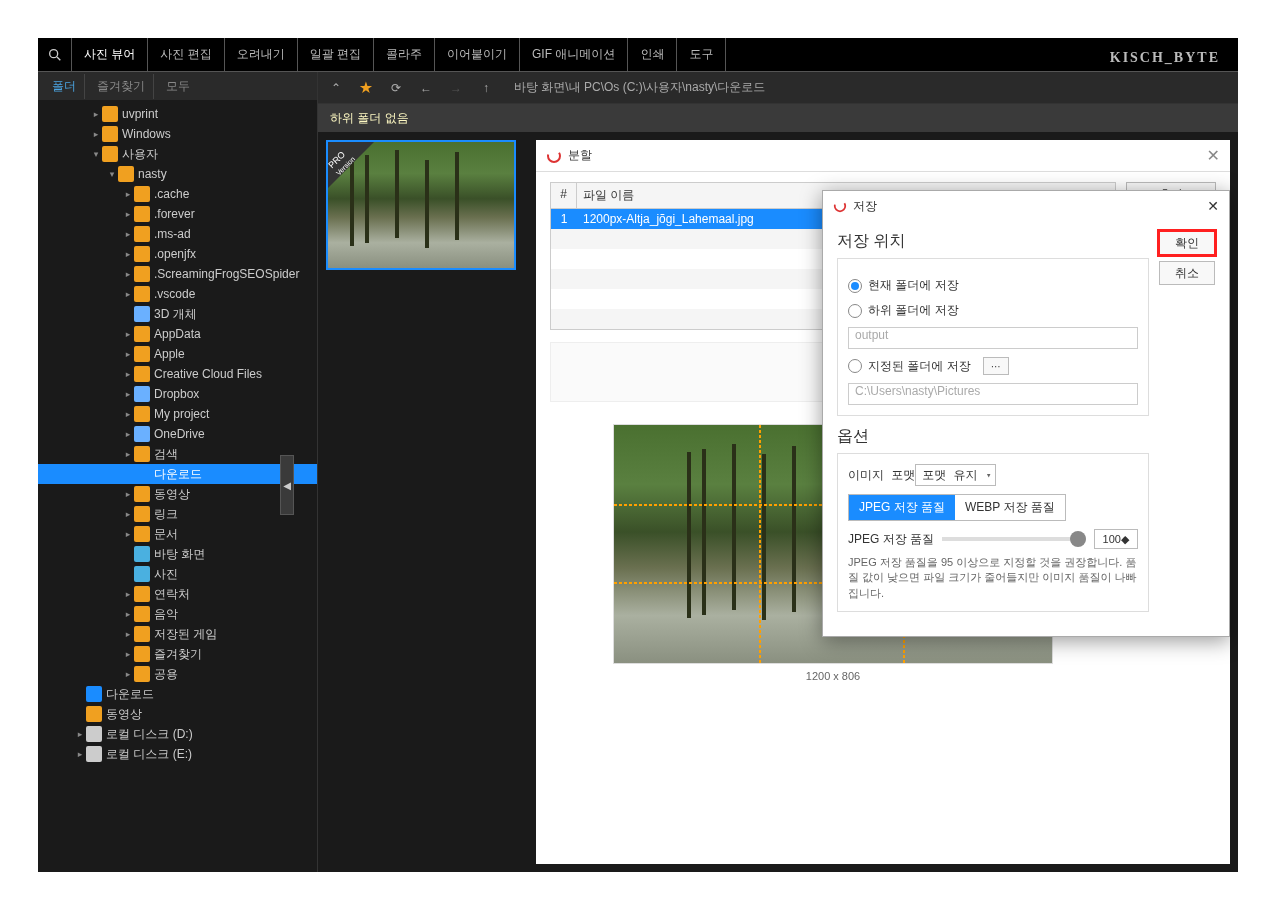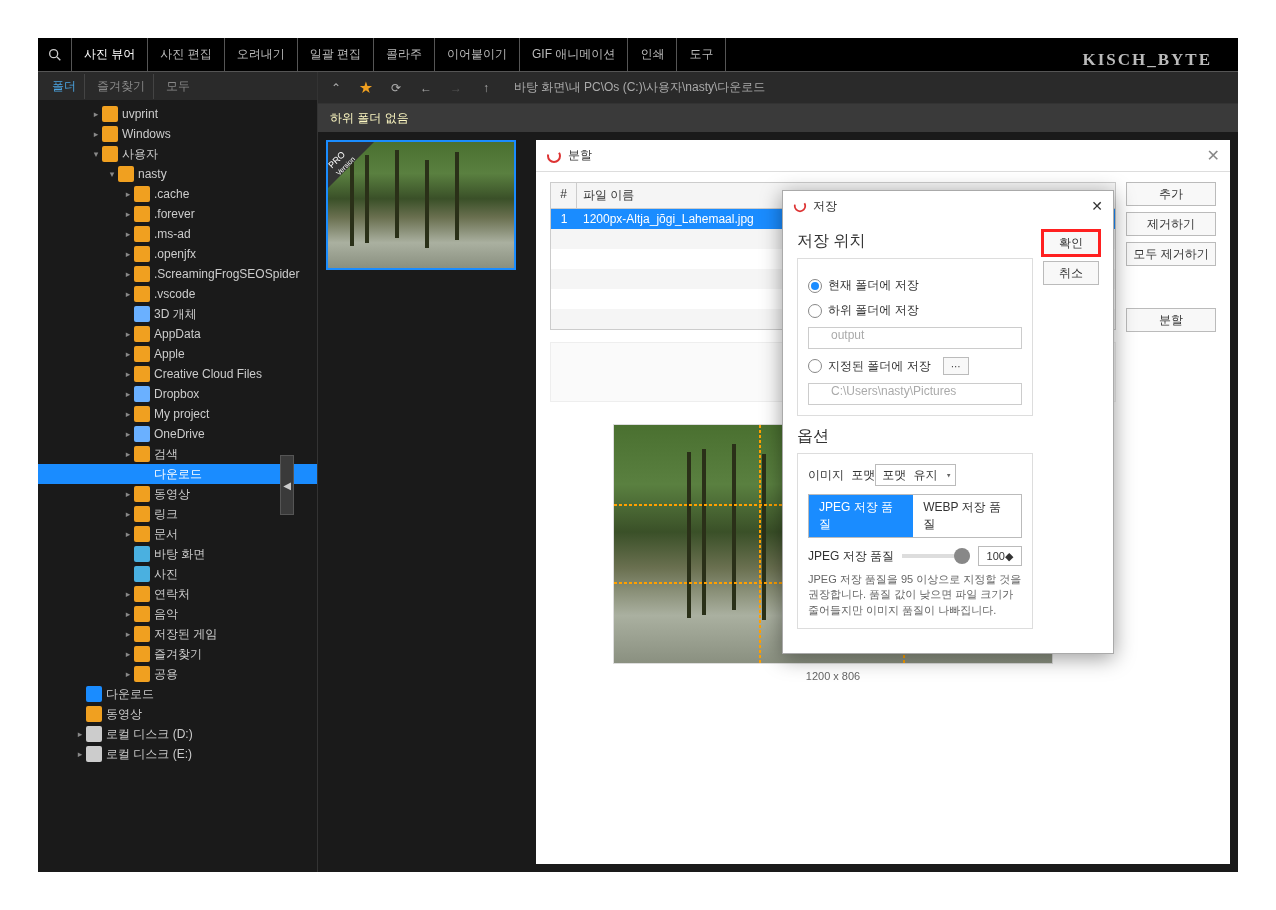--- a/index.html
+++ b/index.html
@@ -1,18 +1,18 @@
 <!DOCTYPE html>
 <html><head>
 <meta charset="utf-8">
 <style>
 * { box-sizing: border-box; margin: 0; padding: 0; }
 body { font-family: "Malgun Gothic", sans-serif; font-size: 12px; background: #f0f0f0; }
 .frame { width: 1276px; height: 910px; background: #fff; padding: 38px; position: relative; box-shadow: 0 2px 10px rgba(0,0,0,0.15); }
-.watermark { position: absolute; top: 50px; right: 64px; font-family: Georgia, serif; font-size: 17px; letter-spacing: 2px; color: #bbb; font-weight: bold; }
+.watermark { position: absolute; top: 50px; right: 56px; font-family: Georgia, serif; font-size: 14px; letter-spacing: 2px; color: #bbb; font-weight: bold; }
 .app { width: 100%; height: 100%; background: #1a1a1a; display: flex; flex-direction: column; color: #ccc; overflow: hidden; }
 .menubar { height: 34px; background: #000000; display: flex; align-items: center; border-bottom: 1px solid #555; }
 .menubar .logo { width: 34px; height: 34px; display: flex; align-items: center; justify-content: center; border-right: 1px solid #555; }
 .menubar .logo svg { width: 16px; height: 16px; }
 .menubar .mi { padding: 0 12px; height: 100%; display: flex; align-items: center; color: #bbb; cursor: pointer; border-right: 1px solid #555; }
 .menubar .mi.active { color: #fff; }
 .body { flex: 1; display: flex; overflow: hidden; }
 .sidebar { width: 280px; background: #1a1a1a; display: flex; flex-direction: column; border-right: 1px solid #333; }
 .sidebar-tabs { height: 28px; display: flex; align-items: center; padding: 0 6px; background: #2a2a2a; gap: 4px; }
 .sidebar-tabs .st { padding: 4px 8px; color: #888; cursor: pointer; border-right: 1px solid #444; }
@@ -62,33 +62,33 @@
 .placeholder { height: 60px; border: 1px solid #eee; background: #fafafa; }
 .preview-area { display: flex; flex-direction: column; align-items: center; gap: 6px; margin-top: 10px; }
 .preview { width: 440px; height: 240px; border: 1px solid #ddd; position: relative; overflow: hidden; }
 .preview .forest { height: 100%; }
 .preview .cut { position: absolute; border: 1px dashed #ffa000; }
 .preview .cut.h { left: 0; right: 0; top: 33%; height: 0; }
 .preview .cut.h2 { top: 66%; }
 .preview .cut.v { top: 0; bottom: 0; left: 33%; width: 0; }
 .preview .cut.v2 { left: 66%; }
 .dim { color: #666; font-size: 11px; }
-.dialog { position: absolute; top: 118px; left: 464px; width: 332px; background: #fff; border: 1px solid #aaa; box-shadow: 0 4px 20px rgba(0,0,0,0.4); z-index: 10; color: #333; }
+.dialog { position: absolute; top: 118px; left: 504px; width: 408px; background: #fff; border: 1px solid #aaa; box-shadow: 0 4px 20px rgba(0,0,0,0.4); z-index: 10; color: #333; }
 .dialog-hd { height: 30px; display: flex; align-items: center; padding: 0 10px; }
 .dialog-hd .close { margin-left: auto; cursor: pointer; font-size: 14px; }
 .dialog-body { padding: 10px 14px 14px; display: flex; gap: 10px; }
 .dlg-main { flex: 1; }
 .dlg-side { width: 56px; display: flex; flex-direction: column; gap: 6px; }
 .dlg-side .btn.hl { outline: 3px solid #ff2020; outline-offset: -1px; }
 .grp-title { font-size: 16px; margin-bottom: 6px; }
 .fieldset { border: 1px solid #ddd; padding: 10px; margin-bottom: 10px; }
 .radio-row { display: flex; align-items: center; gap: 6px; margin-bottom: 8px; margin-top: 8px; }
 .radio { width: 14px; height: 14px; border: 1px solid #888; border-radius: 50%; display: inline-flex; align-items: center; justify-content: center; }
 .radio.on::after { content: ""; width: 8px; height: 8px; background: #1a8cff; border-radius: 50%; }
-.txt-in { width: 100%; height: 22px; border: 1px solid #ccc; padding: 0 22px; color: #aaa; background: #fff; margin-top: 4px; }
+.txt-in { width: 100%; height: 22px; border: 1px solid #ccc; padding: 0 6px; color: #aaa; background: #fff; margin-top: 4px; }
 .browse { width: 26px; height: 18px; border: 1px solid #bbb; background: #f8f8f8; display: inline-flex; align-items: center; justify-content: center; margin-left: 6px; font-size: 10px; }
 .opt-row { display: flex; align-items: center; gap: 0; margin-bottom: 8px; font-family: Liberation Mono, monospace; }
 .select { height: 22px; border: 1px solid #bbb; padding: 0 18px 0 6px; background: #fff; position: relative; display: inline-flex; align-items: center; }
 .select::after { content: "▾"; position: absolute; right: 4px; font-size: 9px; color: #666; }
 .tabs { display: flex; border: 1px solid #bbb; width: fit-content; margin-bottom: 8px; }
 .tabs .tab { padding: 4px 10px; cursor: pointer; }
 .tabs .tab.on { background: #1a8cff; color: #fff; }
 .slider-row { display: flex; align-items: center; gap: 8px; margin-bottom: 6px; }
 .slider { flex: 1; height: 4px; background: #ddd; position: relative; }
 .slider .knob { position: absolute; right: 0; top: -6px; width: 16px; height: 16px; background: #888; border-radius: 50%; }

